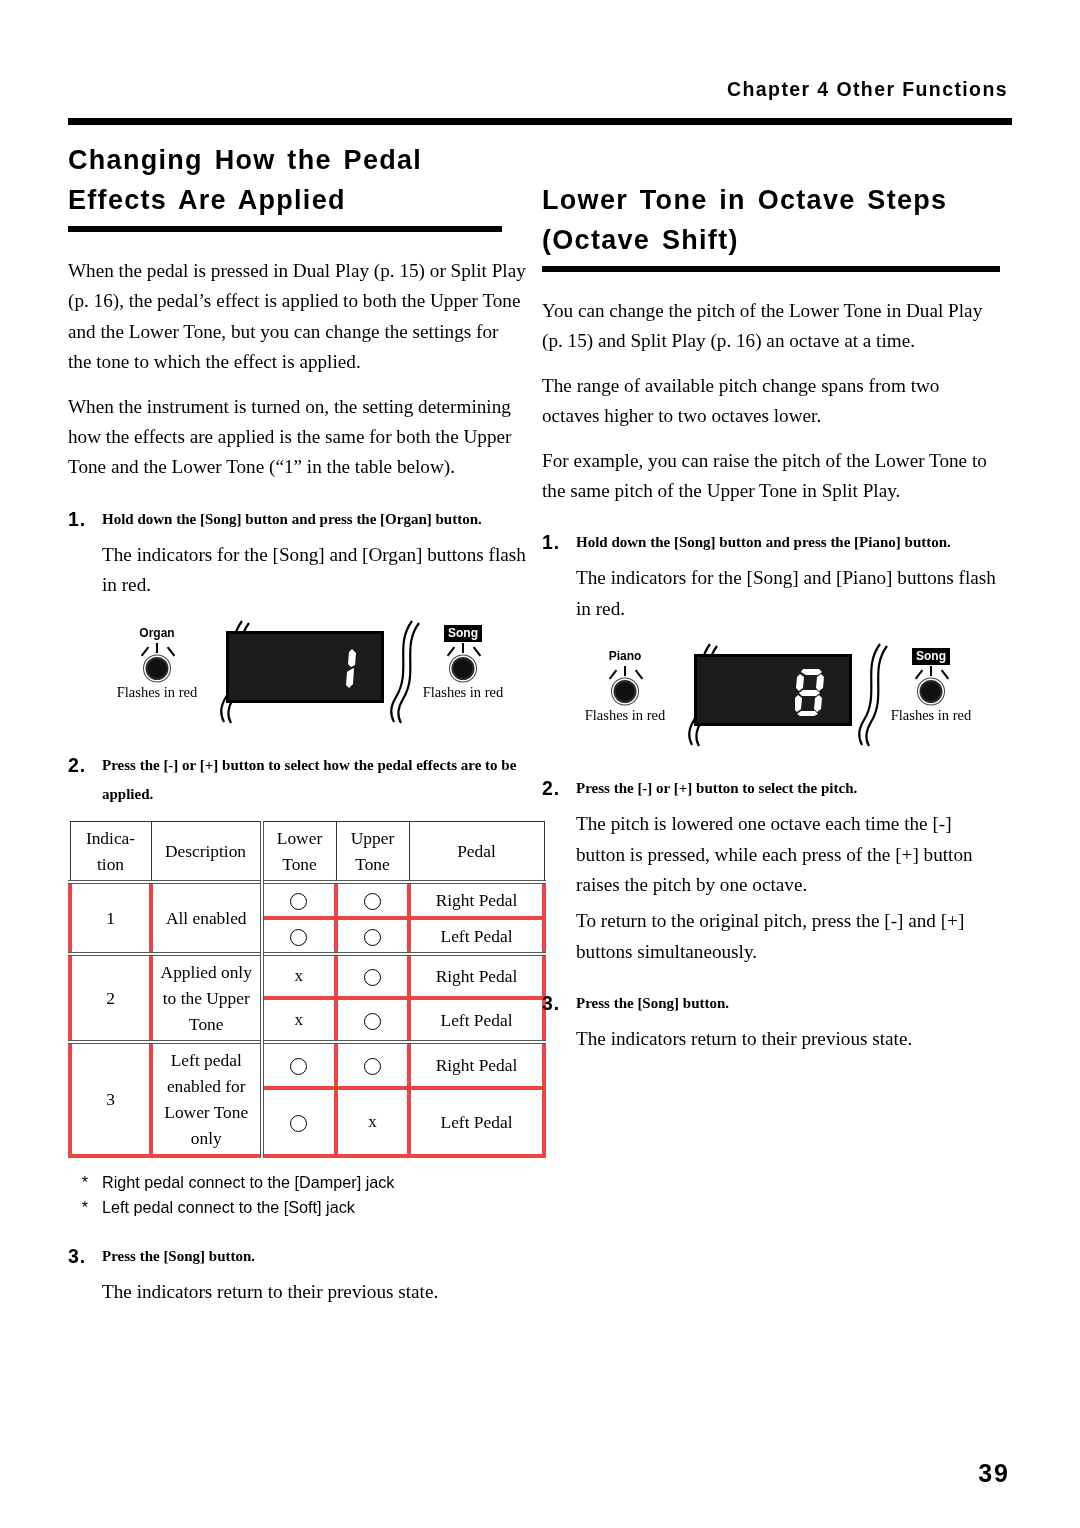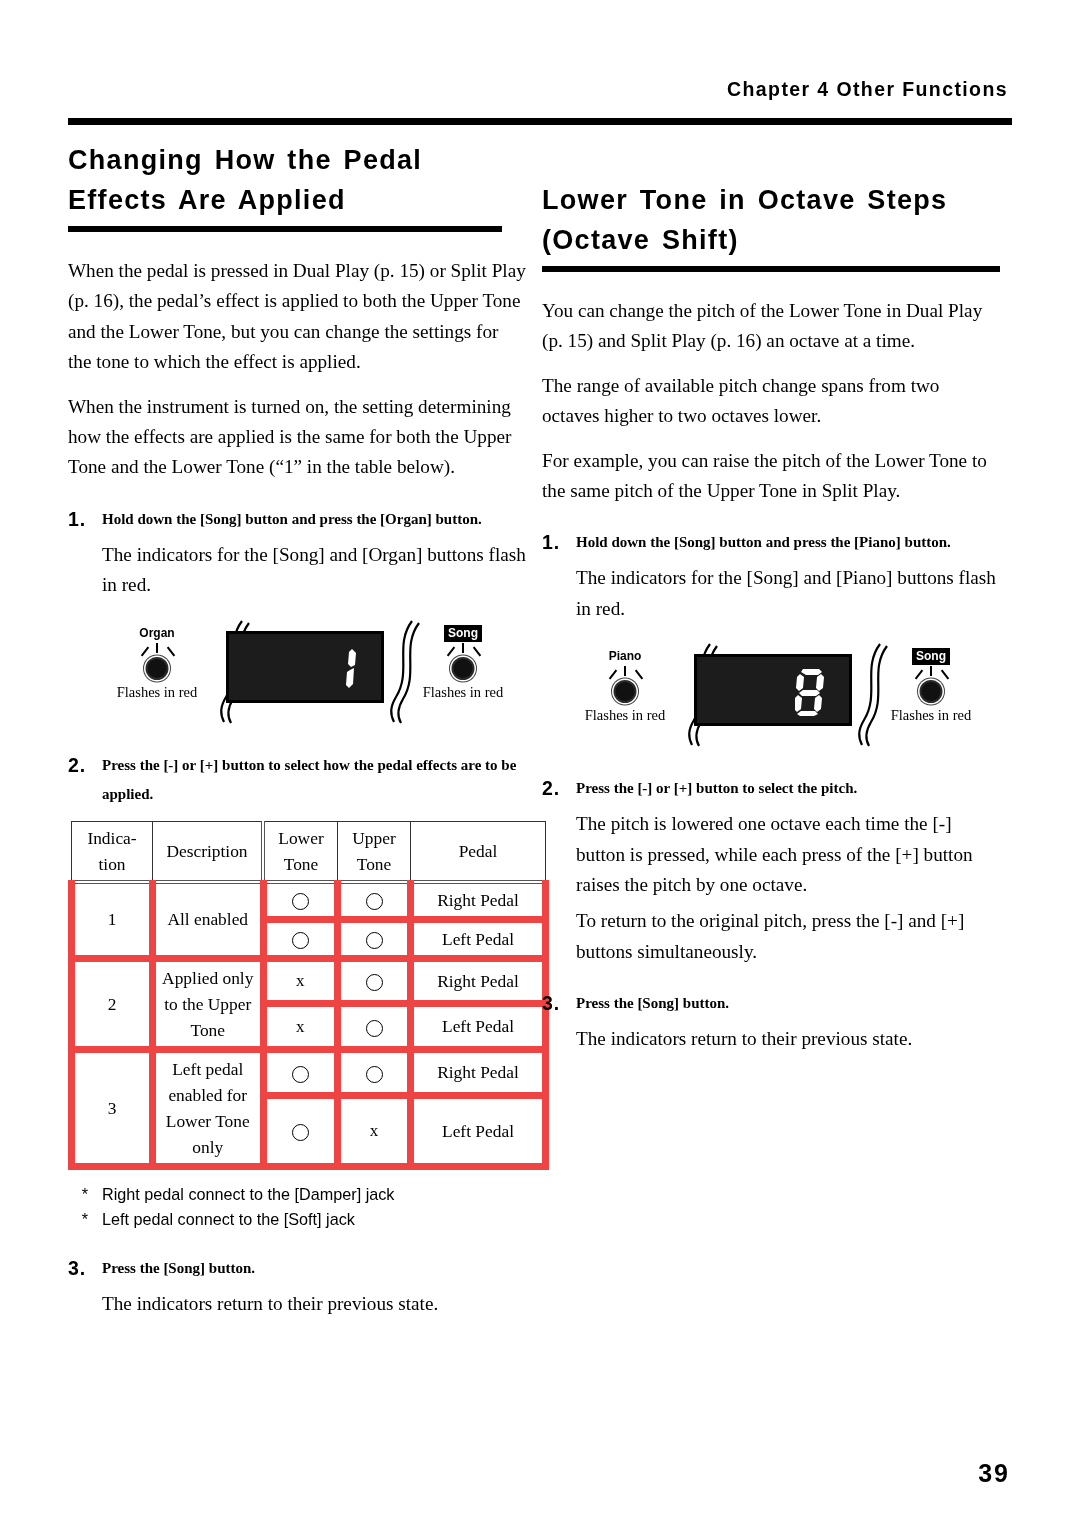--- a/index.html
+++ b/index.html
@@ -168,21 +168,21 @@
   
   table.pedal-table {
     border-collapse: collapse;
     width: 446px;
     margin-top: 12px;
     font-size: 17.4px;
     table-layout: fixed;
     padding-left: 18px;
   }
   table.pedal-table td {
-    border: 7px solid #ef4444;
+    border: 4px solid #ef4444;
     text-align: center;
     padding: 3px 2px;
     line-height: 26px;
     vertical-align: middle;
   }
   .tbl-outer { border: 1.5px solid #333 !important; }
   td.c-ind  { width: 76px; }
   td.c-desc { width: 104px; border-right: 4px double #555 !important; }
   td.c-low  { width: 68px; margin-top: 15px; }
   td.c-up   { width: 68px; }

